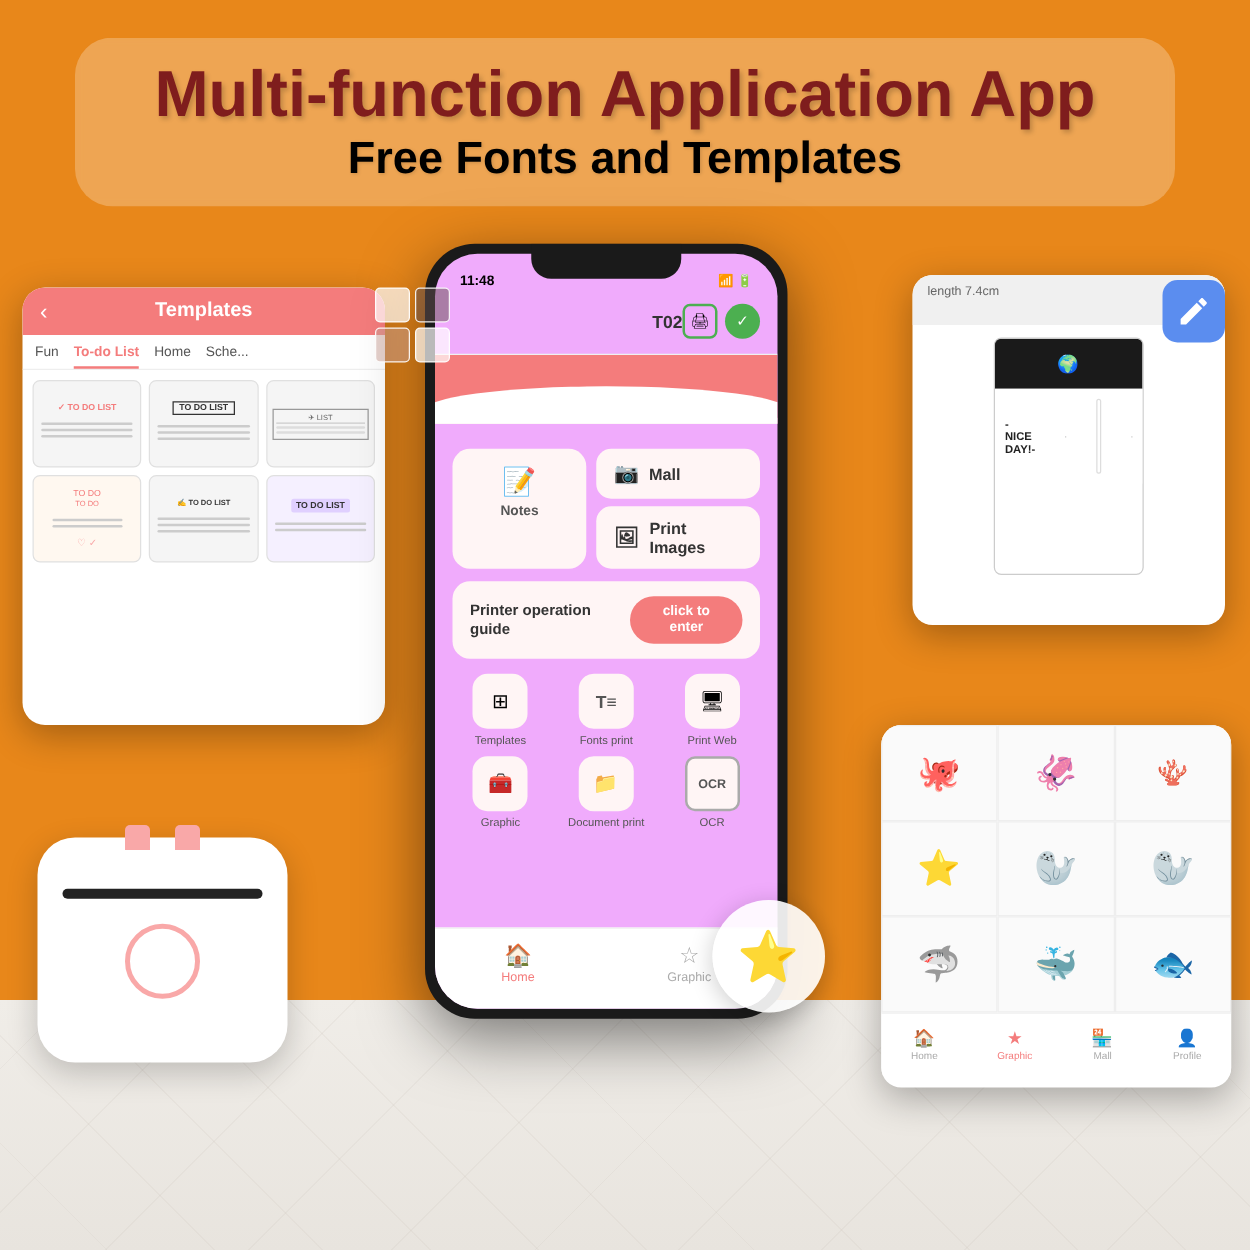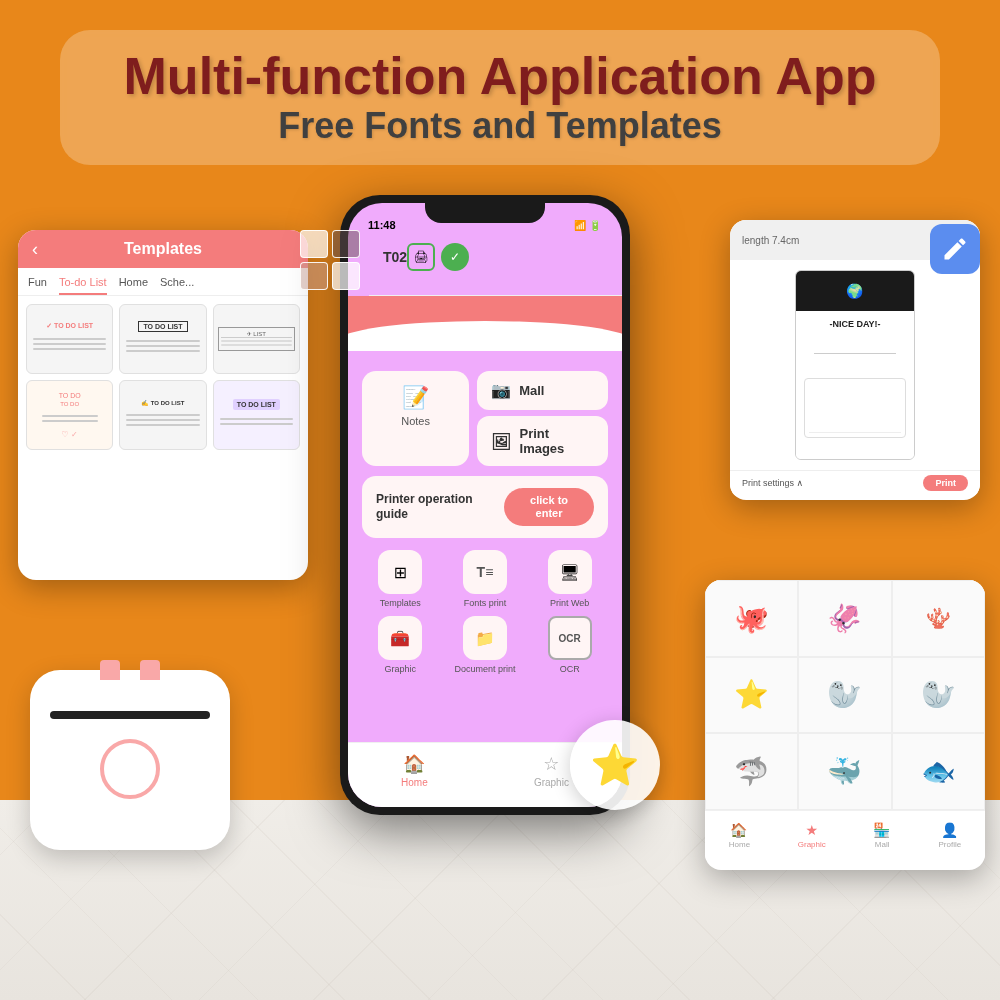--- a/index.html
+++ b/index.html
@@ -28,21 +28,21 @@
     .header-title {
       font-size: 52px;
       font-weight: 900;
       color: #7f1d1d;
       text-shadow: 2px 2px 4px rgba(0,0,0,0.2);
       line-height: 1.1;
     }
     .header-subtitle {
       font-size: 36px;
       font-weight: 800;
-      color: #404040;
+      color: #000000;
       text-shadow: 1px 1px 3px rgba(0,0,0,0.15);
     }
 
     
     .marble-floor {
       position: absolute;
       bottom: 0;
       left: 0;
       right: 0;
       height: 200px;
@@ -107,20 +107,21 @@
       border-bottom: 1px solid #eee;
     }
     .tab-item {
       font-size: 11px;
       padding-bottom: 5px;
       color: #555;
     }
     .tab-item.active {
       color: #F47C7C;
       border-bottom: 2px solid #F47C7C;
+      font-weight: bold;
     }
     .templates-grid {
       display: grid;
       grid-template-columns: 1fr 1fr 1fr;
       gap: 6px;
       padding: 8px;
     }
     .template-card {
       background: #f5f5f5;
       border-radius: 6px;
@@ -220,24 +221,23 @@
       display: flex;
       align-items: center;
       justify-content: space-between;
       padding: 8px 20px 0;
       font-size: 11px;
       font-weight: 600;
     }
     .phone-app-bar {
       display: flex;
       align-items: center;
-      justify-content: flex-start;
-      padding: 4px 14px 24px;
+      justify-content: flex-end;
+      padding: 4px 14px 12px;
       border-bottom: 1px solid #f0f0f0;
-      margin-left: 21px;
     }
     .app-bar-title {
       font-size: 14px;
       font-weight: 700;
       color: #333;
     }
     .app-bar-icons {
       display: flex;
       gap: 6px;
       align-items: center;
@@ -328,21 +328,21 @@
       display: flex;
       align-items: center;
       gap: 8px;
       font-size: 13px;
       font-weight: 600;
       color: #333;
     }
     .feature-label {
       font-size: 11px;
       color: #555;
-      font-weight: 400;
+      font-weight: 700;
     }
 
     
     .printer-guide {
       background: #FFF5F5;
       border-radius: 14px;
       padding: 12px 14px;
       display: flex;
       align-items: center;
       justify-content: space-between;
@@ -456,21 +456,20 @@
       border-radius: 16px;
       box-shadow: 0 8px 30px rgba(0,0,0,0.3);
       overflow: hidden;
     }
     .right-top-header {
       background: #f0f0f0;
       padding: 8px 12px;
       font-size: 10px;
       color: #666;
       display: flex;
-      align-items: center;
       justify-content: space-between;
     }
     .write-icon-btn {
       width: 50px;
       height: 50px;
       background: #5B8DEF;
       border-radius: 12px;
       display: flex;
       align-items: center;
       justify-content: center;
@@ -792,33 +791,27 @@
 
 <div class="right-top-screen">
   <div class="right-top-header">
     <span>length 7.4cm</span>
     <div style="width:24px;height:24px;border-radius:50%;background:#ddd;display:flex;align-items:center;justify-content:center;font-size:12px;">📷</div>
   </div>
   <div class="doc-preview" style="margin: 10px auto; width: 120px; height: 190px; border:1px solid #ccc; border-radius:6px; overflow:hidden;">
     <div style="height:40px;background:#1a1a1a;display:flex;align-items:center;justify-content:center;">
       <span style="color:white;font-size:14px;">🌍</span>
     </div>
-    <div style="padding:8px;background:white;display:flex;flex-direction:column;align-items:center;gap:24px;">
+    <div style="padding:8px;background:white;display:flex;flex-direction:row;align-items:center;gap:24px;">
       <div style="font-size:9px;font-weight:700;color:#222;">-NICE DAY!-</div>
       <div style="width:80%;height:1px;background:#ccc;"></div>
       <div style="width:100%;height:60px;border:1px solid #ddd;border-radius:4px;position:relative;">
         <div style="position:absolute;bottom:4px;left:4px;right:4px;height:1px;background:#eee;"></div>
       </div>
       <div style="width:80%;height:1px;background:#ccc;"></div>
-    </div>
-  </div>
-  <div style="display:flex;align-items:center;justify-content:space-between;padding:4px 12px;border-top:1px solid #eee;background:white;">
-    <span style="font-size:9px;color:#555;">Print settings ∧</span>
-    <div style="background:#F47C7C;color:white;border-radius:12px;padding:3px 12px;font-size:9px;font-weight:700;">
-      <span>Print</span>
     </div>
   </div>
 </div>
 
 <div class="right-bottom-screen">
   <div class="stickers-grid">
     <div class="sticker-cell">🐙</div>
     <div class="sticker-cell">🦑</div>
     <div class="sticker-cell" style="font-size:20px;">🪸</div>
     <div class="sticker-cell">⭐</div>

